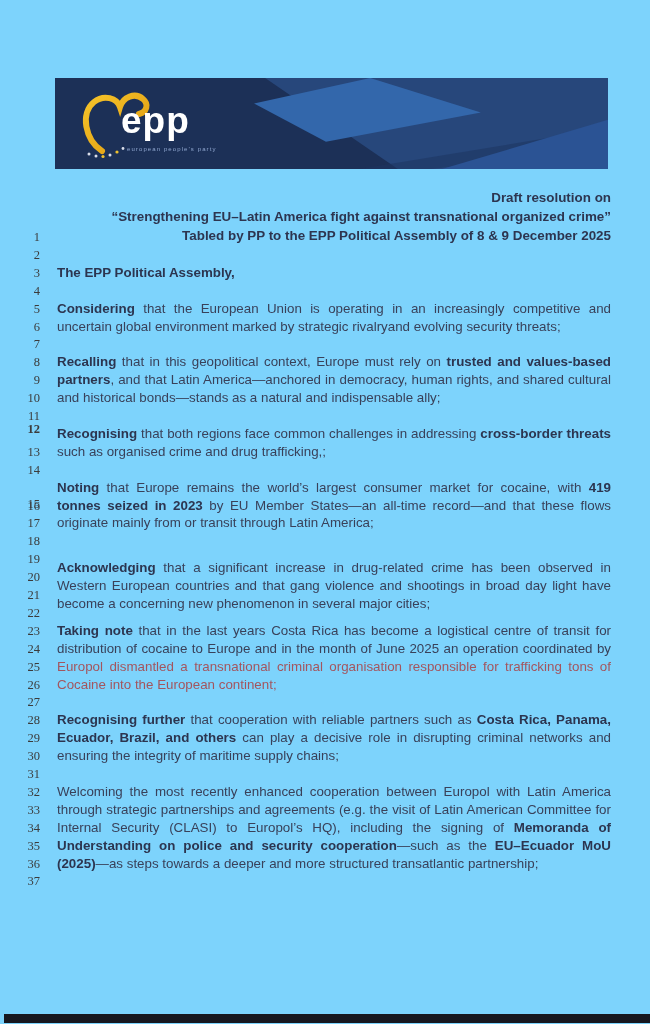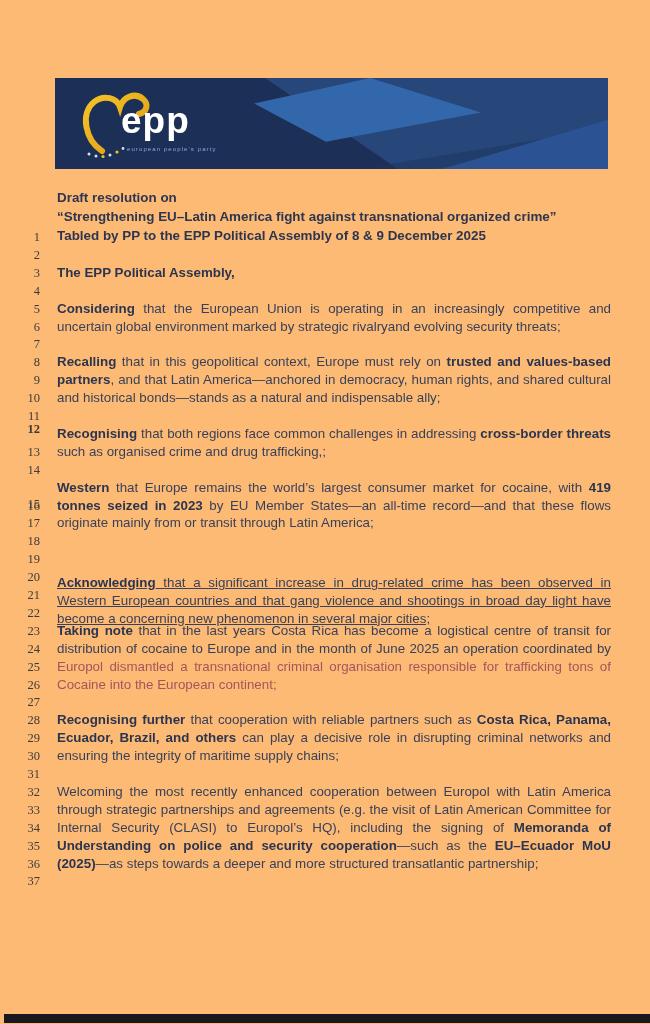--- a/index.html
+++ b/index.html
@@ -1,18 +1,18 @@
 <!DOCTYPE html>
 <html><head>
 <meta charset="utf-8">
 <style>
   html,body{margin:0;padding:0;background:#e9e9e9;}
   #page{
     position:relative;width:650px;height:1024px;margin:0 auto;
-    background:#fdba74;overflow:hidden;
+    background:#7dd3fc;overflow:hidden;
     font-family:"Liberation Sans",sans-serif;
   }
 
   
   #banner{position:absolute;left:55px;top:78px;width:553px;height:91px;background:#1c3057;overflow:hidden;}
   .banner-shape{position:absolute;inset:0;}
   #shape-right{background:#27477b;clip-path:polygon(38% 0,100% 0,100% 100%,62% 100%);}
   #shape-bright{background:#3367ab;clip-path:polygon(36% 28%,57% 0,77% 38%,49% 70%);}
   #shape-tri{background:#2b5394;clip-path:polygon(70% 100%,100% 46%,100% 100%);}
   #shape-darkband{background:#1e3560;clip-path:polygon(55% 100%,100% 55%,100% 78%,68% 100%);opacity:.55;}
@@ -25,21 +25,21 @@
     font-family:"Liberation Sans",sans-serif;
   }
   #logo-sub{
     position:absolute;left:52px;top:60px;
     color:#8fa6cf;font-size:6px;letter-spacing:1.1px;white-space:nowrap;
   }
 
   
   #title-block{
     position:absolute;left:57px;top:188px;width:554px;
-    text-align:left;color:#2d3550;font-weight:bold;
+    text-align:right;color:#2d3550;font-weight:bold;
     font-size:13.4px;line-height:19px;
   }
 
   
   #gutter{position:absolute;left:0;top:0;width:40px;height:1024px;}
   .ln{
     position:absolute;right:0;width:40px;text-align:right;
     font-family:"Liberation Serif",serif;font-size:12.5px;color:#3b3b3b;
     line-height:14px;
   }
@@ -133,21 +133,21 @@
       <div class="ln" style="top: 838.6px;">35</div>
       <div class="ln" style="top: 856.5px;">36</div>
       <div class="ln" style="top: 874.4px;">37</div>
     </div>
 
   <div id="body-text">
       <div class="para" style="top: 263.8px;"><span class="b">The EPP Political Assembly,</span></div>
       <div class="para" style="top: 299.6px;"><span class="b">Considering</span><span> that the European Union is operating in an increasingly competitive and uncertain global environment marked by strategic rivalryand evolving security threats;</span></div>
       <div class="para" style="top: 353.3px;"><span class="b">Recalling</span><span> that in this geopolitical context, Europe must rely on </span><span class="b">trusted and values-based partners</span><span>, and that Latin America—anchored in democracy, human rights, and shared cultural and historical bonds—stands as a natural and indispensable ally;</span></div>
       <div class="para" style="top: 424.9px;"><span class="b">Recognising</span><span> that both regions face common challenges in addressing </span><span class="b">cross-border threats</span><span> such as organised crime and drug trafficking,;</span></div>
-      <div class="para" style="top: 478.6px;"><span class="b">Western</span><span> that Europe remains the world’s largest consumer market for cocaine, with </span><span class="b">419 tonnes seized in 2023</span><span> by EU Member States—an all-time record—and that these flows originate mainly from or transit through Latin America;</span></div>
-      <div class="para" style="top: 574px; text-decoration: underline;"><span class="b">Acknowledging</span><span> that a significant increase in drug-related crime has been observed in Western European countries and that gang violence and shootings in broad day light have become a concerning new phenomenon in several major cities;</span></div>
+      <div class="para" style="top: 478.6px;"><span class="b">Noting</span><span> that Europe remains the world’s largest consumer market for cocaine, with </span><span class="b">419 tonnes seized in 2023</span><span> by EU Member States—an all-time record—and that these flows originate mainly from or transit through Latin America;</span></div>
+      <div class="para" style="top: 559px;"><span class="b">Acknowledging</span><span> that a significant increase in drug-related crime has been observed in Western European countries and that gang violence and shootings in broad day light have become a concerning new phenomenon in several major cities;</span></div>
       <div class="para" style="top: 621.8px;"><span class="b">Taking note</span><span> that in the last years Costa Rica has become a logistical centre of transit for distribution of cocaine to Europe and in the month of June 2025 an operation coordinated by </span><span class="r">Europol dismantled a transnational criminal organisation responsible for trafficking tons of Cocaine into the European continent;</span></div>
       <div class="para" style="top: 711.3px;"><span class="b">Recognising further</span><span> that cooperation with reliable partners such as </span><span class="b">Costa Rica, Panama, Ecuador, Brazil, and others</span><span> can play a decisive role in disrupting criminal networks and ensuring the integrity of maritime supply chains;</span></div>
       <div class="para" style="top: 782.9px;"><span>Welcoming the most recently enhanced cooperation between Europol with Latin America through strategic partnerships and agreements (e.g. the visit of Latin American Committee for Internal Security (CLASI) to Europol’s HQ), including the signing of </span><span class="b">Memoranda of Understanding on police and security cooperation</span><span>—such as the </span><span class="b">EU–Ecuador MoU (2025)</span><span>—as steps towards a deeper and more structured transatlantic partnership;</span></div>
     </div>
 
   <div id="bottom-bar"></div>
 </div>
 
 </body></html>

